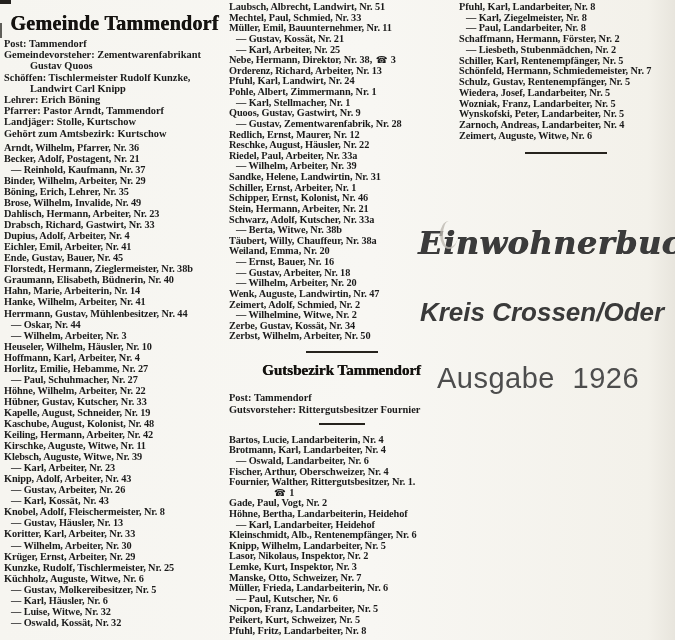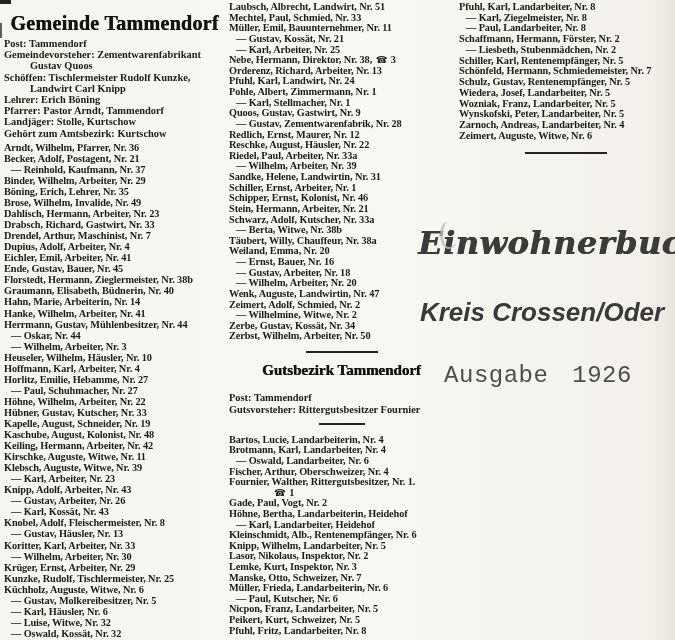--- a/index.html
+++ b/index.html
@@ -41,21 +41,21 @@
   .rule-small{width:46px;margin:6px auto 0;}
   .rule-mid{width:82px;margin:10px auto 0;}
 
   .ov1{position:absolute;left:418px;top:224px;width:224px;text-align:right;
        font-family:"DejaVu Serif",serif;font-style:italic;font-weight:bold;font-size:32px;
        color:#3b3b3b;letter-spacing:.5px;text-shadow:.6px 0 0 #3b3b3b;}
   .ov2{position:absolute;left:406px;top:297px;width:272px;text-align:center;
        font-family:"Liberation Sans",sans-serif;font-style:italic;font-weight:bold;
        font-size:26px;color:#3a3a3a;}
   .ov3{position:absolute;left:428px;top:362px;width:220px;text-align:center;
-       font-family:Liberation Mono, monospace;font-size:24px;color:#4d4d4d;
+       font-family:Liberation Sans, sans-serif;font-size:29px;color:#4d4d4d;
        word-spacing:9px;letter-spacing:.5px;}
 
   .art-tl{position:absolute;left:0;top:0;width:11px;height:4px;background:#23211e;}
   .art-left{position:absolute;left:0;top:23px;width:2px;height:15px;background:#3a3833;opacity:.8;}
   .art-blob{position:absolute;left:440px;top:221px;width:15px;height:26px;
             border-left:3px solid #bdb9b1;border-bottom:2px solid #c6c2ba;border-radius:50%;opacity:.8;}
 </style>
 </head>
 <body>
 
@@ -76,21 +76,20 @@
       </div>
     <div class="entries" id="col1-entries">
         <div class="line">Arndt, Wilhelm, Pfarrer, Nr. 36</div>
         <div class="line">Becker, Adolf, Postagent, Nr. 21</div>
         <div class="line cont">— Reinhold, Kaufmann, Nr. 37</div>
         <div class="line">Binder, Wilhelm, Arbeiter, Nr. 29</div>
         <div class="line">Böning, Erich, Lehrer, Nr. 35</div>
         <div class="line">Brose, Wilhelm, Invalide, Nr. 49</div>
         <div class="line">Dahlisch, Hermann, Arbeiter, Nr. 23</div>
         <div class="line">Drabsch, Richard, Gastwirt, Nr. 33</div>
-        <div class="line">Drendel, Arthur, Maschinist, Nr. 7</div>
         <div class="line">Dupius, Adolf, Arbeiter, Nr. 4</div>
         <div class="line">Eichler, Emil, Arbeiter, Nr. 41</div>
         <div class="line">Ende, Gustav, Bauer, Nr. 45</div>
         <div class="line">Florstedt, Hermann, Zieglermeister, Nr. 38b</div>
         <div class="line">Graumann, Elisabeth, Büdnerin, Nr. 40</div>
         <div class="line">Hahn, Marie, Arbeiterin, Nr. 14</div>
         <div class="line">Hanke, Wilhelm, Arbeiter, Nr. 41</div>
         <div class="line">Herrmann, Gustav, Mühlenbesitzer, Nr. 44</div>
         <div class="line cont">— Oskar, Nr. 44</div>
         <div class="line cont">— Wilhelm, Arbeiter, Nr. 3</div>

